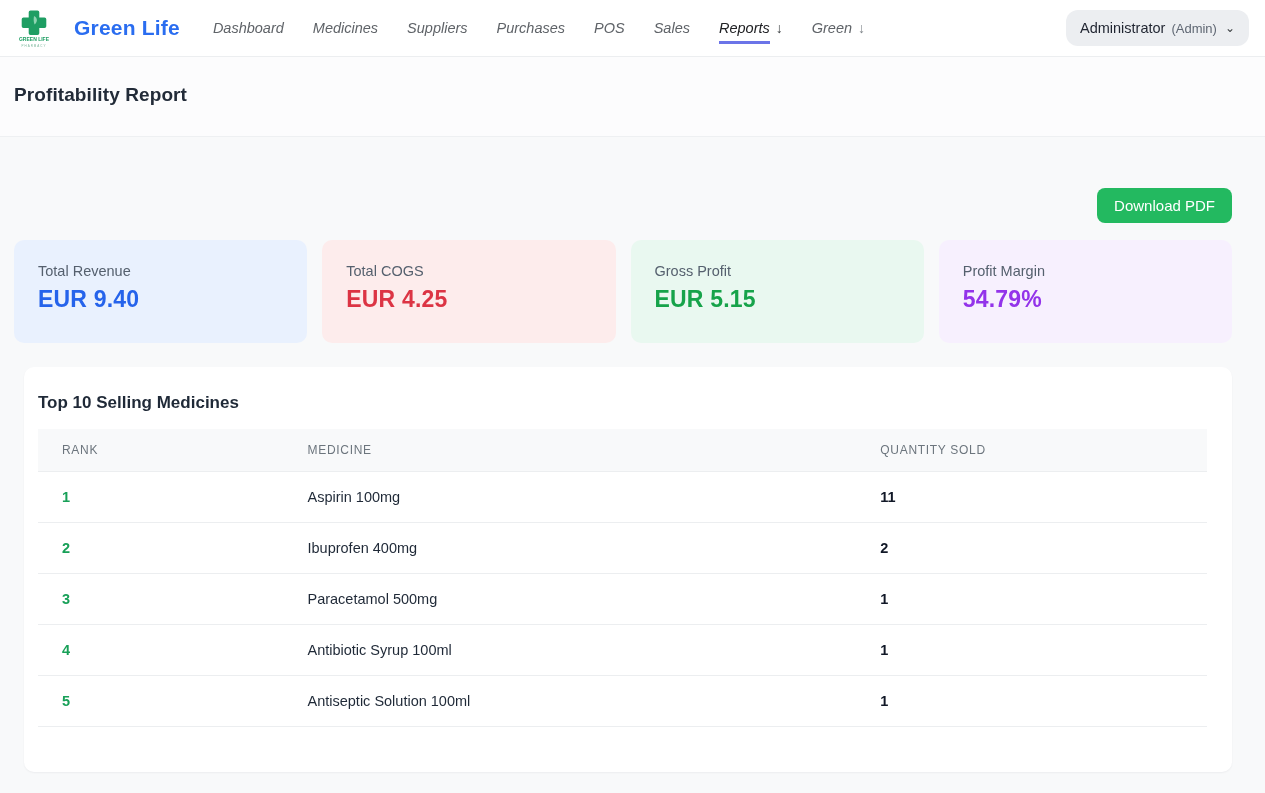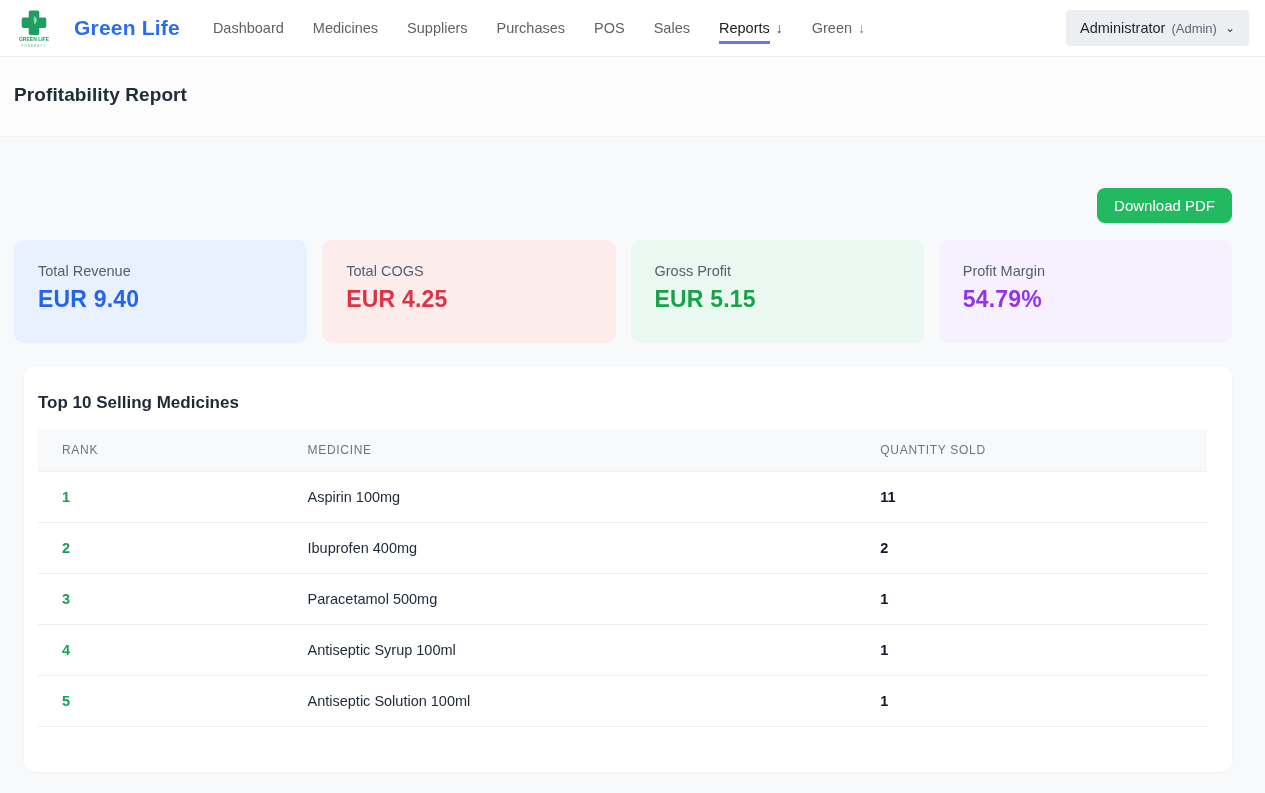--- a/index.html
+++ b/index.html
@@ -41,33 +41,34 @@
   }
   .nav-item {
     font-size: 14.5px;
     color: #5f6368;
     cursor: pointer;
     display: flex;
     align-items: flex-start;
     gap: 6px;
     padding: 6px 0;
     white-space: nowrap;
+    font-style: italic;
   }
   .nav-item .arrow { color: #80868b; font-size: 14px; }
   .nav-item.active { color: #202124; }
   .nav-item.active .label {
     border-bottom: 3px solid #6b74e8;
     padding-bottom: 5px;
     margin-bottom: -8px;
   }
   .nav-item.active .arrow { color: #3c4043; }
   .user-btn {
     background: #eceef1;
     border: none;
-    border-radius: 4px;
+    border-radius: 12px;
     height: 36px;
     padding: 0 14px;
     display: flex;
     align-items: center;
     gap: 6px;
     font-family: inherit;
     font-size: 14.5px;
     color: #1f2430;
     cursor: pointer;
   }
@@ -267,21 +268,21 @@
           <td class="cell-medicine">Ibuprofen 400mg</td>
           <td class="cell-qty">2</td>
         </tr>
         <tr>
           <td class="cell-rank">3</td>
           <td class="cell-medicine">Paracetamol 500mg</td>
           <td class="cell-qty">1</td>
         </tr>
         <tr>
           <td class="cell-rank">4</td>
-          <td class="cell-medicine">Antiseptic Syrup 100ml</td>
+          <td class="cell-medicine">Antibiotic Syrup 100ml</td>
           <td class="cell-qty">1</td>
         </tr>
         <tr>
           <td class="cell-rank">5</td>
           <td class="cell-medicine">Antiseptic Solution 100ml</td>
           <td class="cell-qty">1</td>
         </tr>
       </tbody>
     </table>
   </section>

